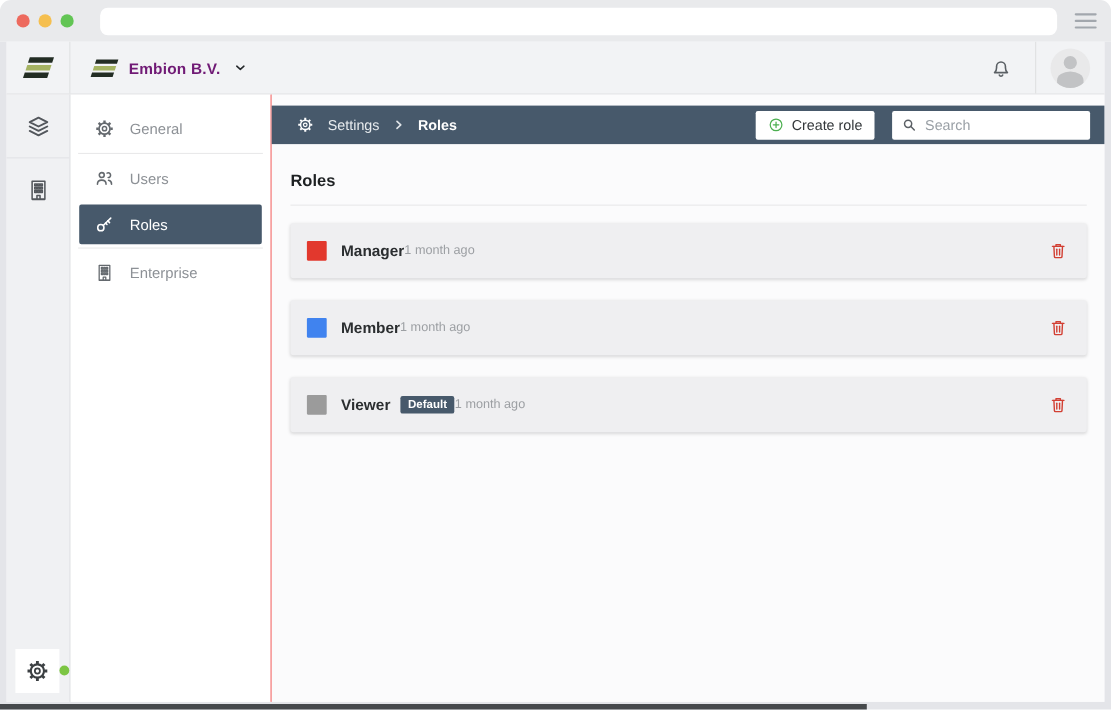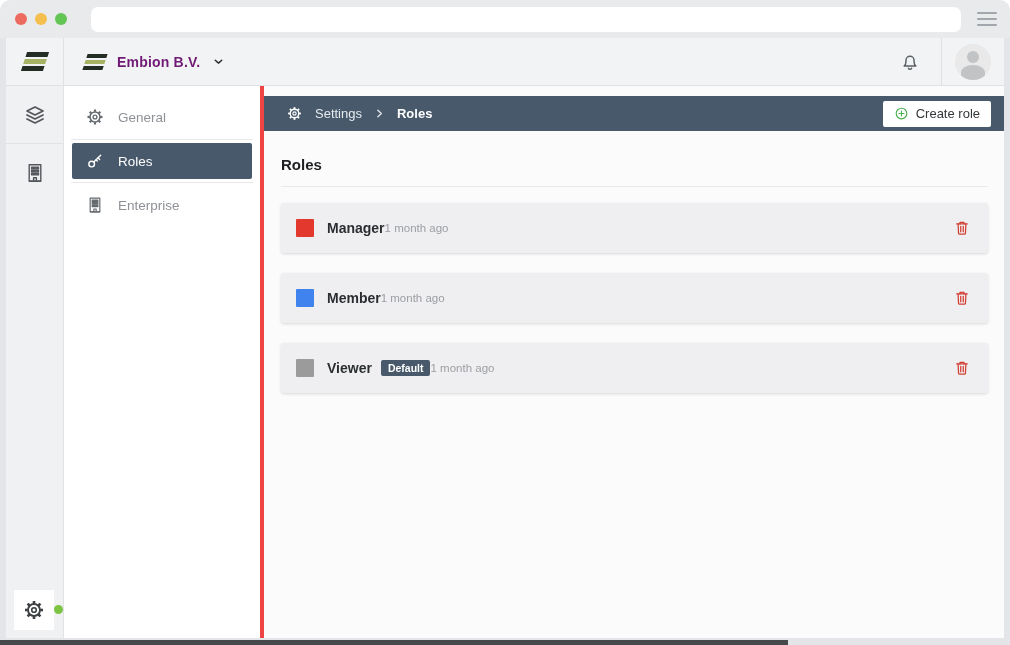--- a/index.html
+++ b/index.html
@@ -51,21 +51,21 @@
 
   
   .rail { width:58px; flex:none; background:#f0f1f3; border-right:1px solid #e2e3e5; position:relative; }
   .rail-item { height:57px; display:flex; align-items:center; justify-content:center; color:#53575c; cursor:pointer; }
   .rail-divider { border-top:1px solid #e2e3e5; }
   .rail-bottom { position:absolute; left:8px; bottom:8px; width:40px; height:40px; background:#ffffff;
                  display:flex; align-items:center; justify-content:center; color:#3c4043; cursor:pointer; }
   .status-dot { position:absolute; right:-9px; top:15px; width:9px; height:9px; border-radius:50%; background:#7cc543; }
 
   
-  .sidebar { width:200px; flex:none; background:#ffffff; border-right:4px solid #ef4444; padding-top:10px; }
+  .sidebar { width:183px; flex:none; background:#ffffff; border-right:1px solid #ef4444; padding-top:10px; }
   .side-item { height:42px; display:flex; align-items:center; gap:13px; padding-left:21px;
                color:#8d9196; font-size:13.5px; cursor:pointer; }
   .side-item svg { color:#64696e; flex:none; }
   .side-item.active { background:#47596b; color:#ffffff; margin:3px 8px; height:36px;
                       border-radius:2px; padding-left:13px; font-weight:500; }
   .side-item.active svg { color:#ffffff; }
   .side-divider { border-top:1px solid #e9e9ea; margin:1px 7px; }
 
   
   .main { flex:1; display:flex; flex-direction:column; background:#fbfbfc; min-width:0; }
@@ -218,20 +218,29 @@
                   <path d="M12 3 V5.7"></path>
                 <path d="M16.5 16.5 L18.4 18.4"></path>
                   <path d="M5.6 5.6 L7.5 7.5"></path>
                 <path d="M16.5 7.5 L18.4 5.6"></path>
                   <path d="M5.6 18.4 L7.5 16.5"></path>
               </g>
             </svg>
             <span>General</span>
           </div>
           <div class="side-divider"></div>
+          <div class="side-item">
+            <svg width="20" height="20" viewBox="0 0 24 24" fill="none" stroke="currentColor" stroke-width="1.7" stroke-linecap="round" stroke-linejoin="round">
+              <circle cx="9" cy="8.6" r="2.7"></circle>
+              <path d="M4.3 18.5 c0-2.8 2.1-4.4 4.7-4.4 s4.7 1.6 4.7 4.4"></path>
+              <path d="M14.8 6.4 a2.6 2.6 0 1 1 1.2 4.9"></path>
+              <path d="M16.4 14.3 c2.1 .4 3.3 2 3.3 4.2"></path>
+            </svg>
+            <span>Users</span>
+          </div>
           <div class="side-item active">
             <svg width="20" height="20" viewBox="0 0 24 24" fill="none" stroke="currentColor" stroke-width="1.7" stroke-linecap="round" stroke-linejoin="round">
               <circle cx="8" cy="15.6" r="3.4"></circle>
               <path d="M10.6 13.2 L18.8 5.2"></path>
               <path d="M15.6 8.2 l1.9 1.9"></path>
               <path d="M13.2 10.6 l1.5 1.5"></path>
             </svg>
             <span>Roles</span>
           </div>
           <div class="side-divider"></div>
@@ -280,20 +289,27 @@
               <span class="crumb-current">Roles</span>
             </div>
             <div class="crumb-right">
               <button class="create-btn">
                 <svg width="15" height="15" viewBox="0 0 24 24" fill="none" stroke="#4caf50" stroke-width="1.8" stroke-linecap="round">
                   <circle cx="12" cy="12" r="8.5"></circle>
                   <path d="M12 8 V16 M8 12 H16"></path>
                 </svg>
                 <span>Create role</span>
               </button>
+              <div class="search-box">
+                <svg width="15" height="15" viewBox="0 0 24 24" fill="none" stroke="currentColor" stroke-width="2.2" stroke-linecap="round">
+                  <circle cx="10.5" cy="10.5" r="5.2"></circle>
+                  <path d="M14.5 14.5 L19.5 19.5"></path>
+                </svg>
+                <input type="text" placeholder="Search" style="">
+              </div>
             </div>
           </div>
 
           <div class="content">
             <div class="page-title">Roles</div>
             <div class="title-rule"></div>
 
             <div class="cards">
 
               <div class="role-card">

